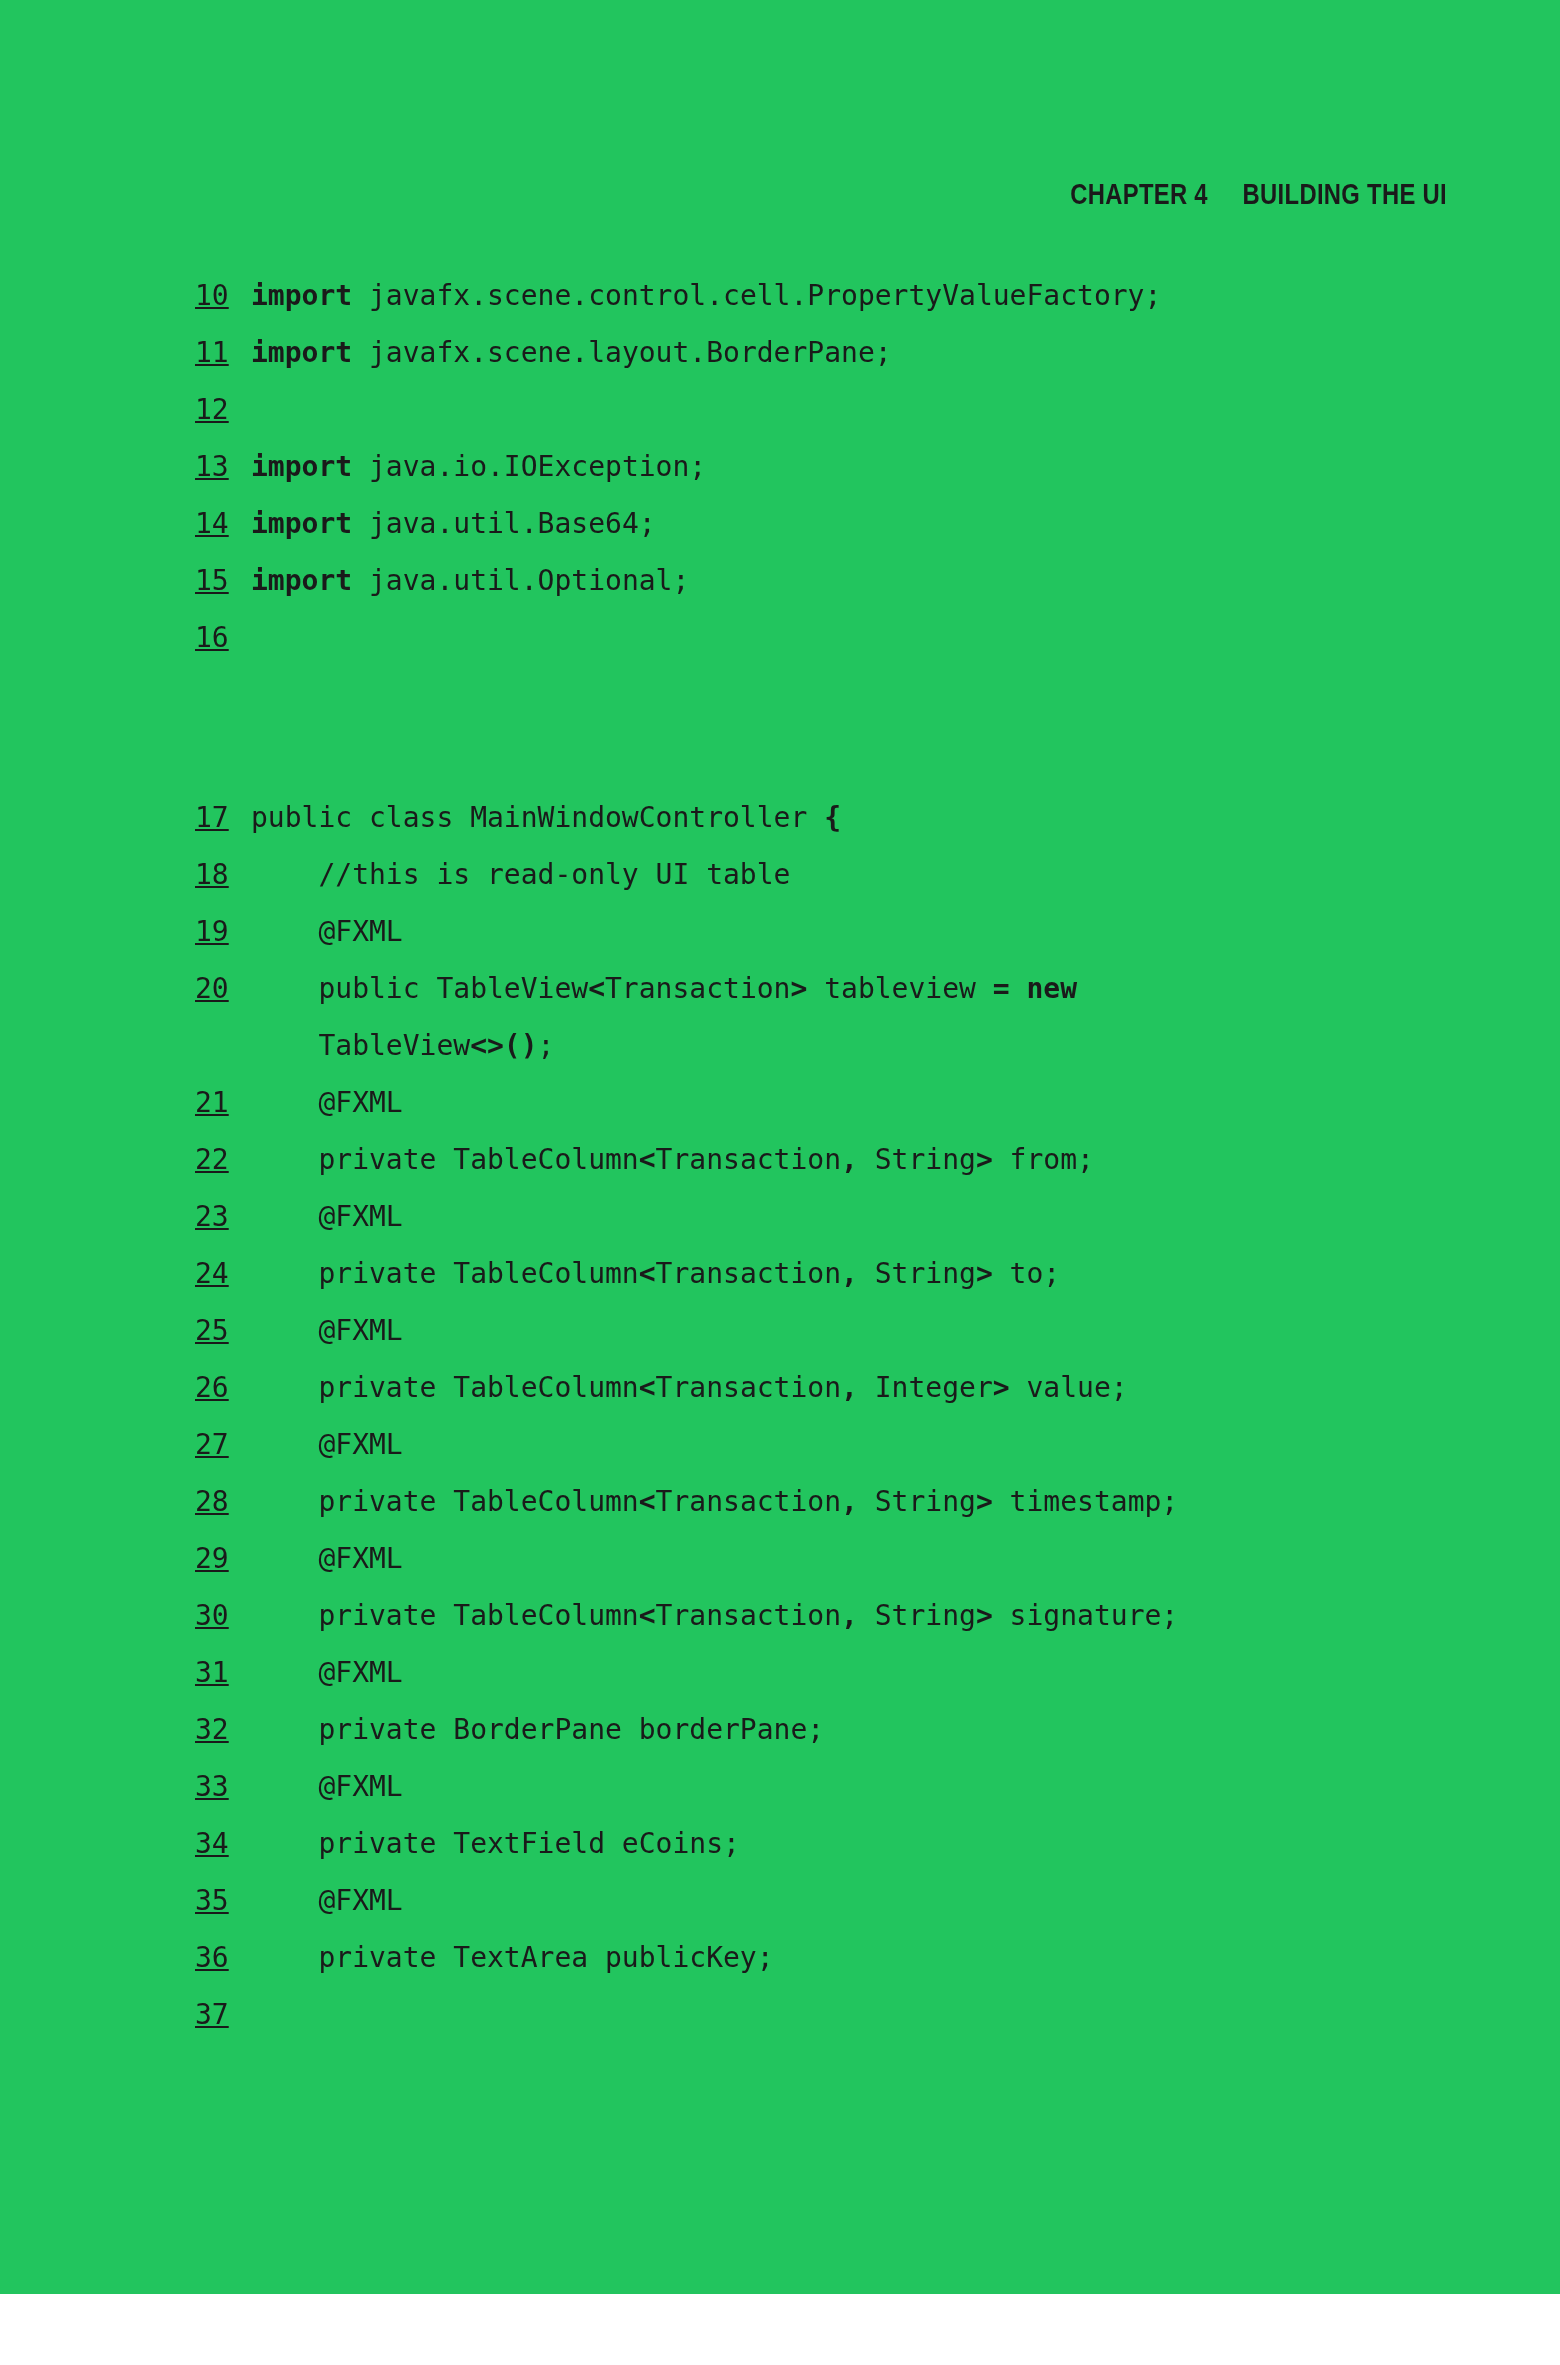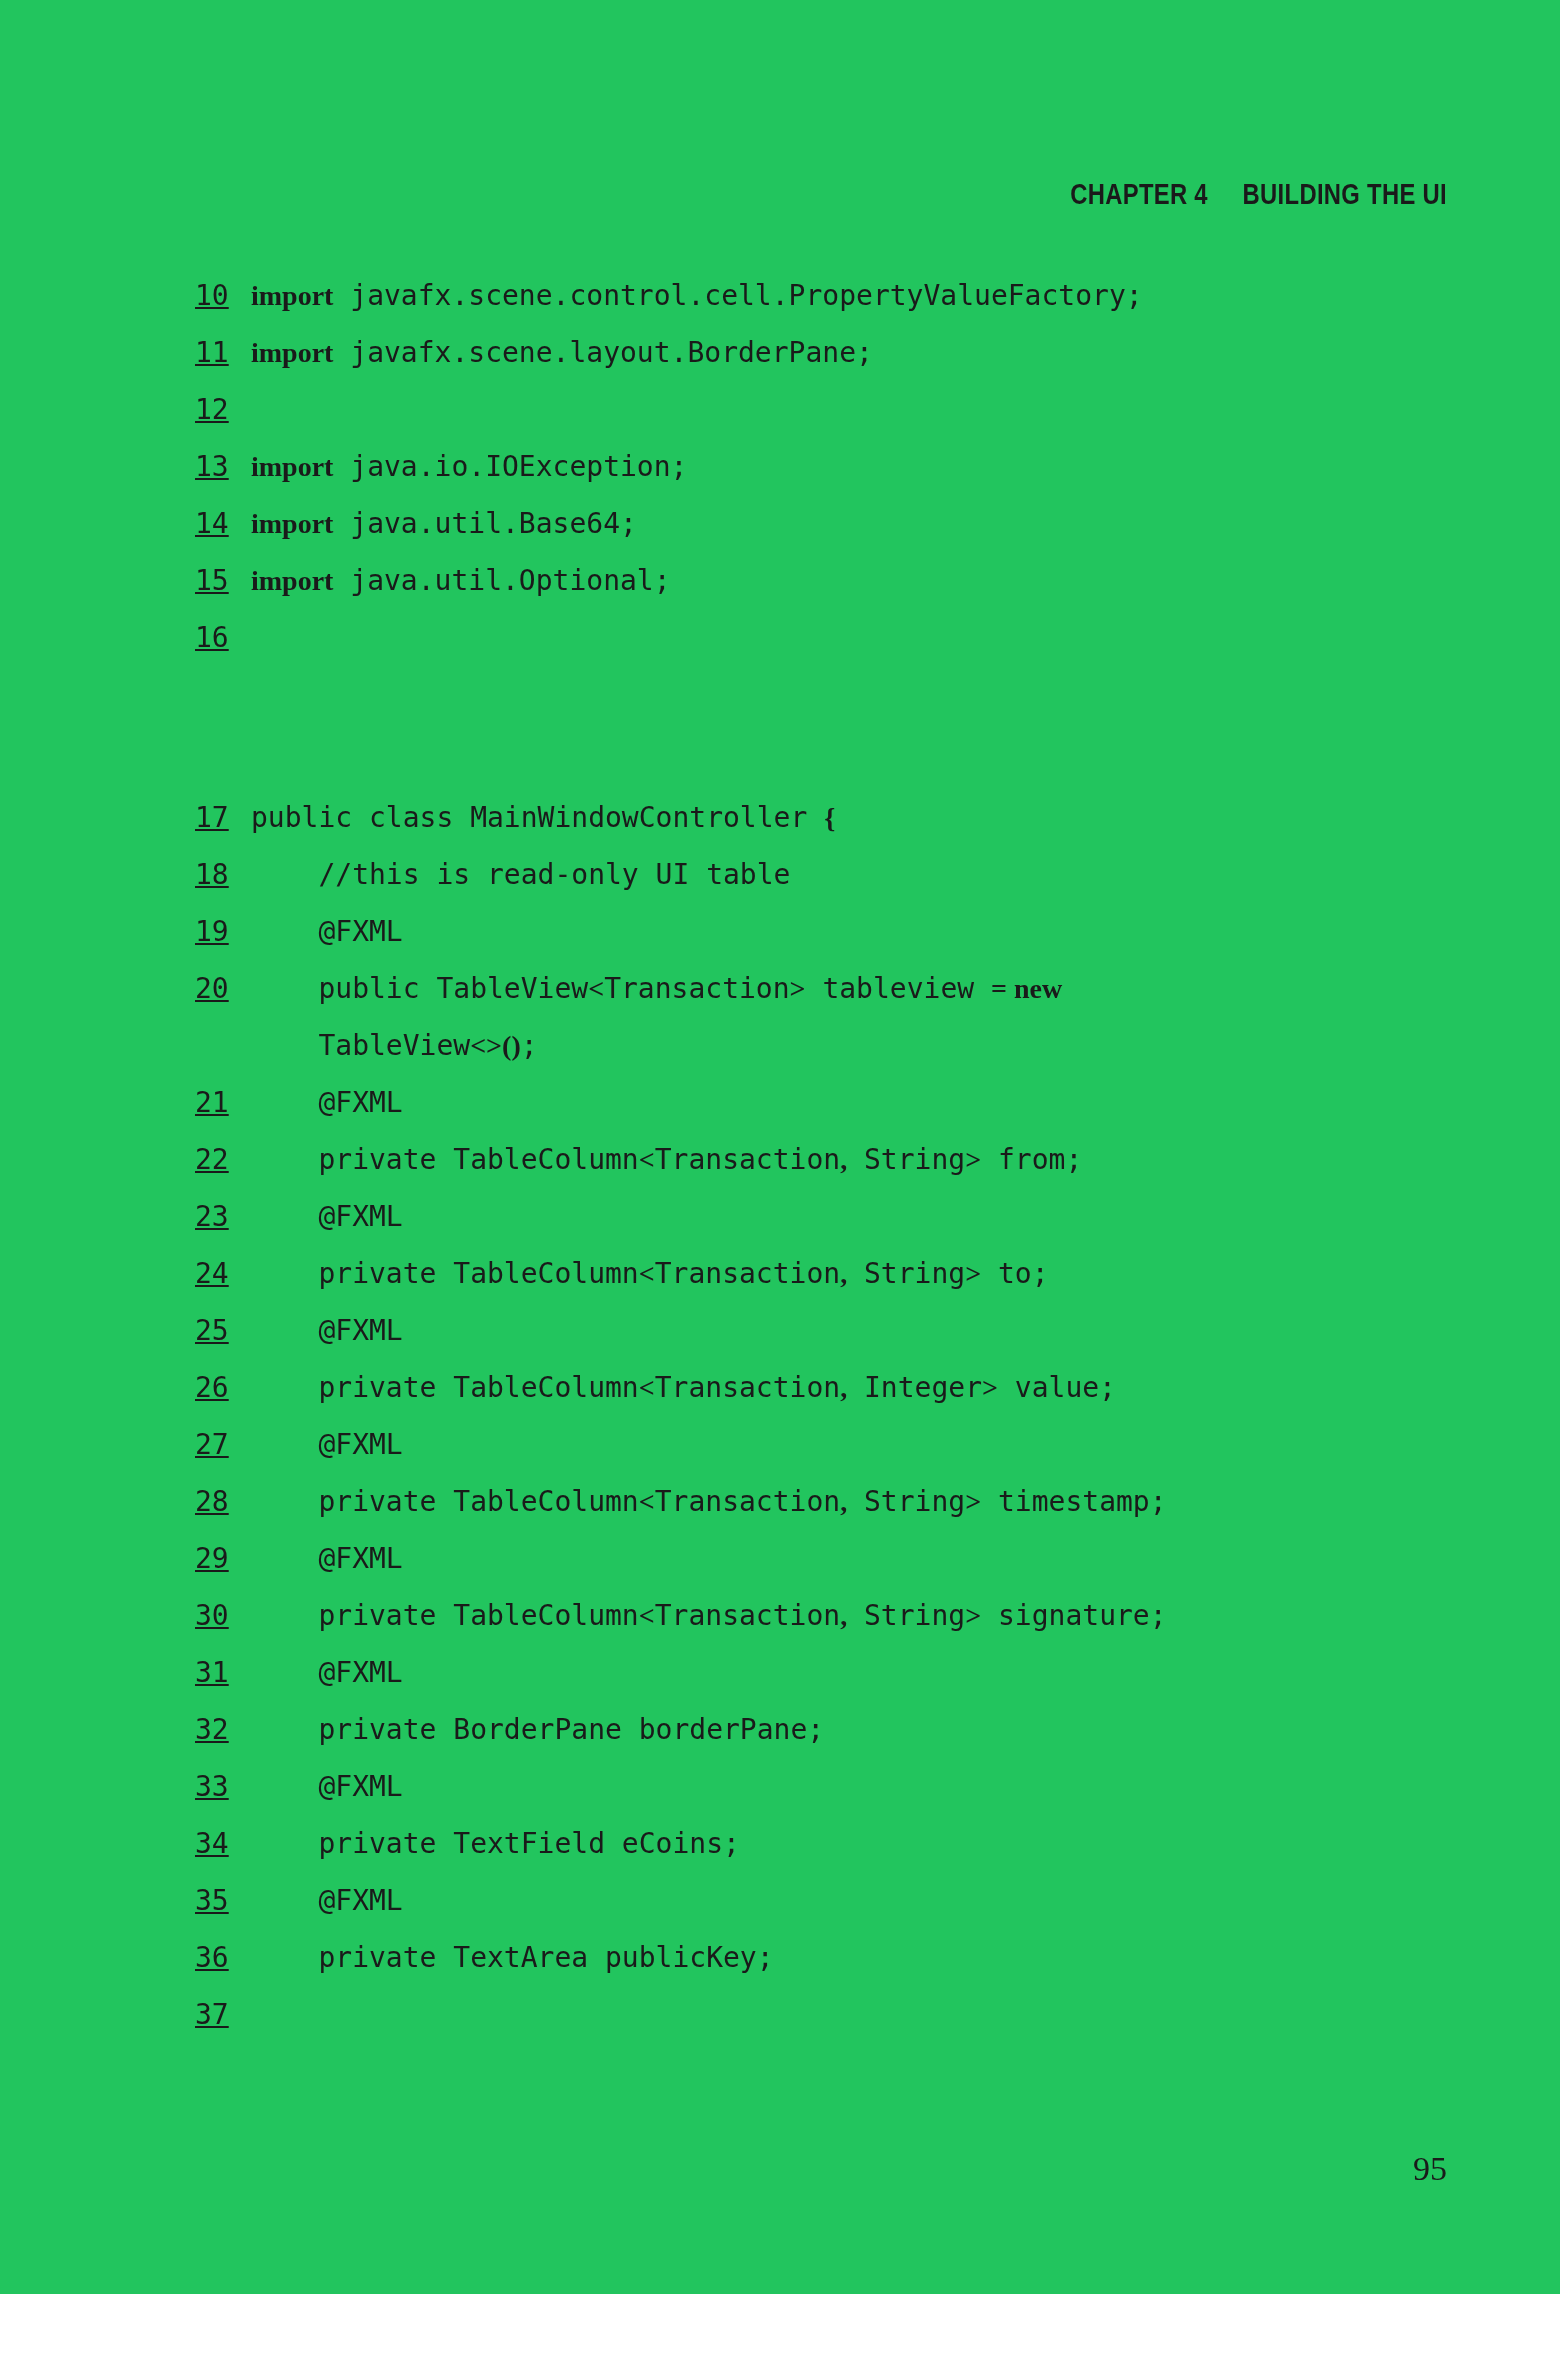--- a/index.html
+++ b/index.html
@@ -62,21 +62,20 @@
     white-space: pre;
     text-decoration: underline;
   }
 
   .code-text {
     white-space: pre;
   }
 
   .kw {
     font-weight: bold;
-    font-family: Liberation Serif, serif;
   }
 
   
   .cont .ln {
     visibility: hidden;
   }
 
   
   .body-para {
     position: absolute;
@@ -109,16 +108,15 @@
 
 <div class="page">
 
   <div class="running-head">CHAPTER 4     BUILDING THE UI</div>
 
   <div class="code-block" id="code-block-1"><span class="code-line"><span class="ln">10</span><span class="code-text"><span class="kw">import</span><span> javafx.scene.control.cell.PropertyValueFactory;</span></span></span><span class="code-line"><span class="ln">11</span><span class="code-text"><span class="kw">import</span><span> javafx.scene.layout.BorderPane;</span></span></span><span class="code-line"><span class="ln">12</span><span class="code-text"><span></span></span></span><span class="code-line"><span class="ln">13</span><span class="code-text"><span class="kw">import</span><span> java.io.IOException;</span></span></span><span class="code-line"><span class="ln">14</span><span class="code-text"><span class="kw">import</span><span> java.util.Base64;</span></span></span><span class="code-line"><span class="ln">15</span><span class="code-text"><span class="kw">import</span><span> java.util.Optional;</span></span></span><span class="code-line"><span class="ln">16</span><span class="code-text"><span></span></span></span></div>
 
 
   <div class="code-block" id="code-block-2"><span class="code-line"><span class="ln">17</span><span class="code-text"><span>public class MainWindowController </span><span class="kw">{</span></span></span><span class="code-line"><span class="ln">18</span><span class="code-text"><span>    //this is read-only UI table</span></span></span><span class="code-line"><span class="ln">19</span><span class="code-text"><span>    @FXML</span></span></span><span class="code-line"><span class="ln">20</span><span class="code-text"><span>    public TableView</span><span class="kw">&lt;</span><span>Transaction</span><span class="kw">&gt;</span><span> tableview </span><span class="kw">= new</span></span></span><span class="code-line cont"><span class="ln"></span><span class="code-text"><span>    TableView</span><span class="kw">&lt;&gt;()</span><span>;</span></span></span><span class="code-line"><span class="ln">21</span><span class="code-text"><span>    @FXML</span></span></span><span class="code-line"><span class="ln">22</span><span class="code-text"><span>    private TableColumn</span><span class="kw">&lt;</span><span>Transaction</span><span class="kw">,</span><span> String</span><span class="kw">&gt;</span><span> from;</span></span></span><span class="code-line"><span class="ln">23</span><span class="code-text"><span>    @FXML</span></span></span><span class="code-line"><span class="ln">24</span><span class="code-text"><span>    private TableColumn</span><span class="kw">&lt;</span><span>Transaction</span><span class="kw">,</span><span> String</span><span class="kw">&gt;</span><span> to;</span></span></span><span class="code-line"><span class="ln">25</span><span class="code-text"><span>    @FXML</span></span></span><span class="code-line"><span class="ln">26</span><span class="code-text"><span>    private TableColumn</span><span class="kw">&lt;</span><span>Transaction</span><span class="kw">,</span><span> Integer</span><span class="kw">&gt;</span><span> value;</span></span></span><span class="code-line"><span class="ln">27</span><span class="code-text"><span>    @FXML</span></span></span><span class="code-line"><span class="ln">28</span><span class="code-text"><span>    private TableColumn</span><span class="kw">&lt;</span><span>Transaction</span><span class="kw">,</span><span> String</span><span class="kw">&gt;</span><span> timestamp;</span></span></span><span class="code-line"><span class="ln">29</span><span class="code-text"><span>    @FXML</span></span></span><span class="code-line"><span class="ln">30</span><span class="code-text"><span>    private TableColumn</span><span class="kw">&lt;</span><span>Transaction</span><span class="kw">,</span><span> String</span><span class="kw">&gt;</span><span> signature;</span></span></span><span class="code-line"><span class="ln">31</span><span class="code-text"><span>    @FXML</span></span></span><span class="code-line"><span class="ln">32</span><span class="code-text"><span>    private BorderPane borderPane;</span></span></span><span class="code-line"><span class="ln">33</span><span class="code-text"><span>    @FXML</span></span></span><span class="code-line"><span class="ln">34</span><span class="code-text"><span>    private TextField eCoins;</span></span></span><span class="code-line"><span class="ln">35</span><span class="code-text"><span>    @FXML</span></span></span><span class="code-line"><span class="ln">36</span><span class="code-text"><span>    private TextArea publicKey;</span></span></span><span class="code-line"><span class="ln">37</span><span class="code-text"><span></span></span></span></div>
 
-  <div class="folio">95</div>
 
 </div>
 
 
 </body></html>

